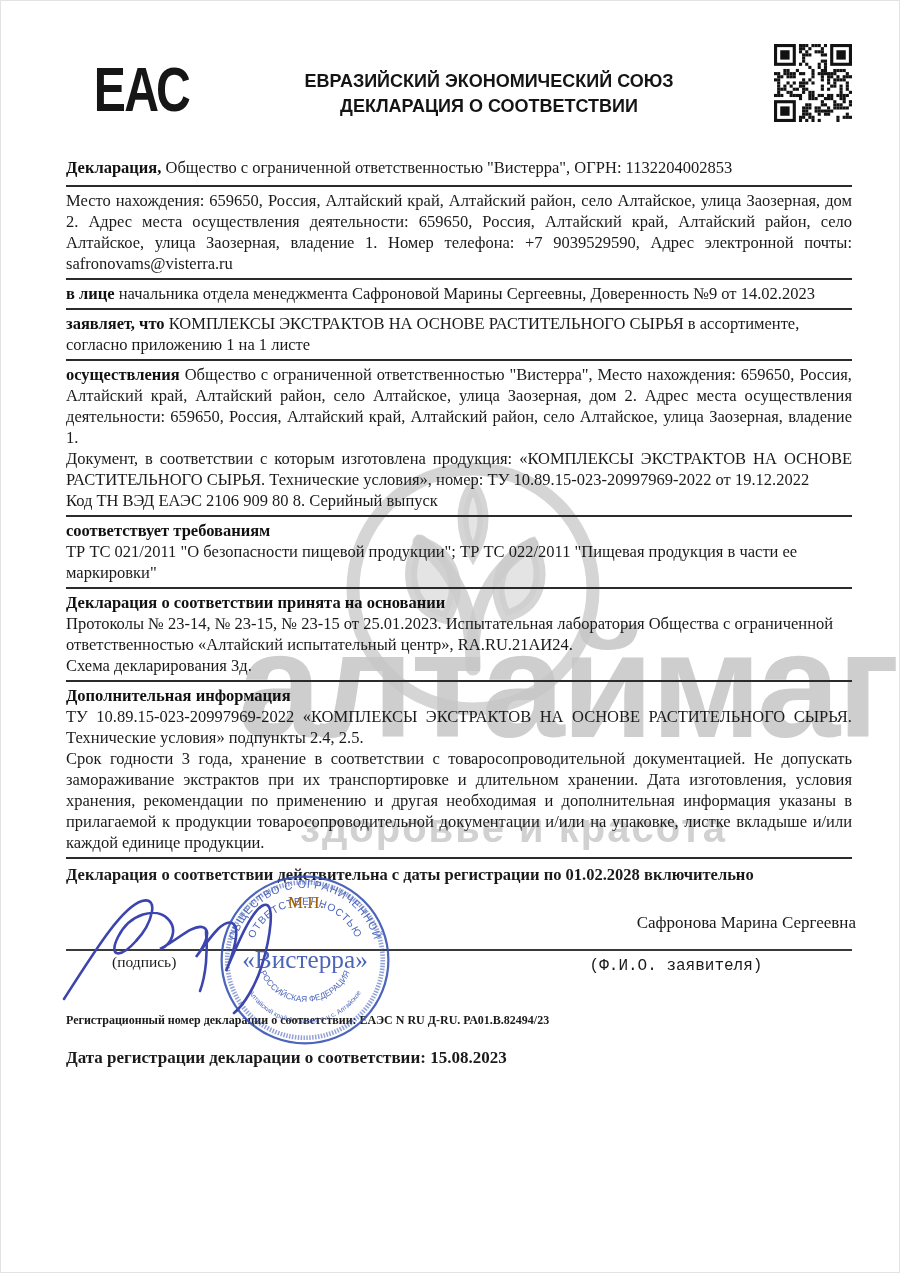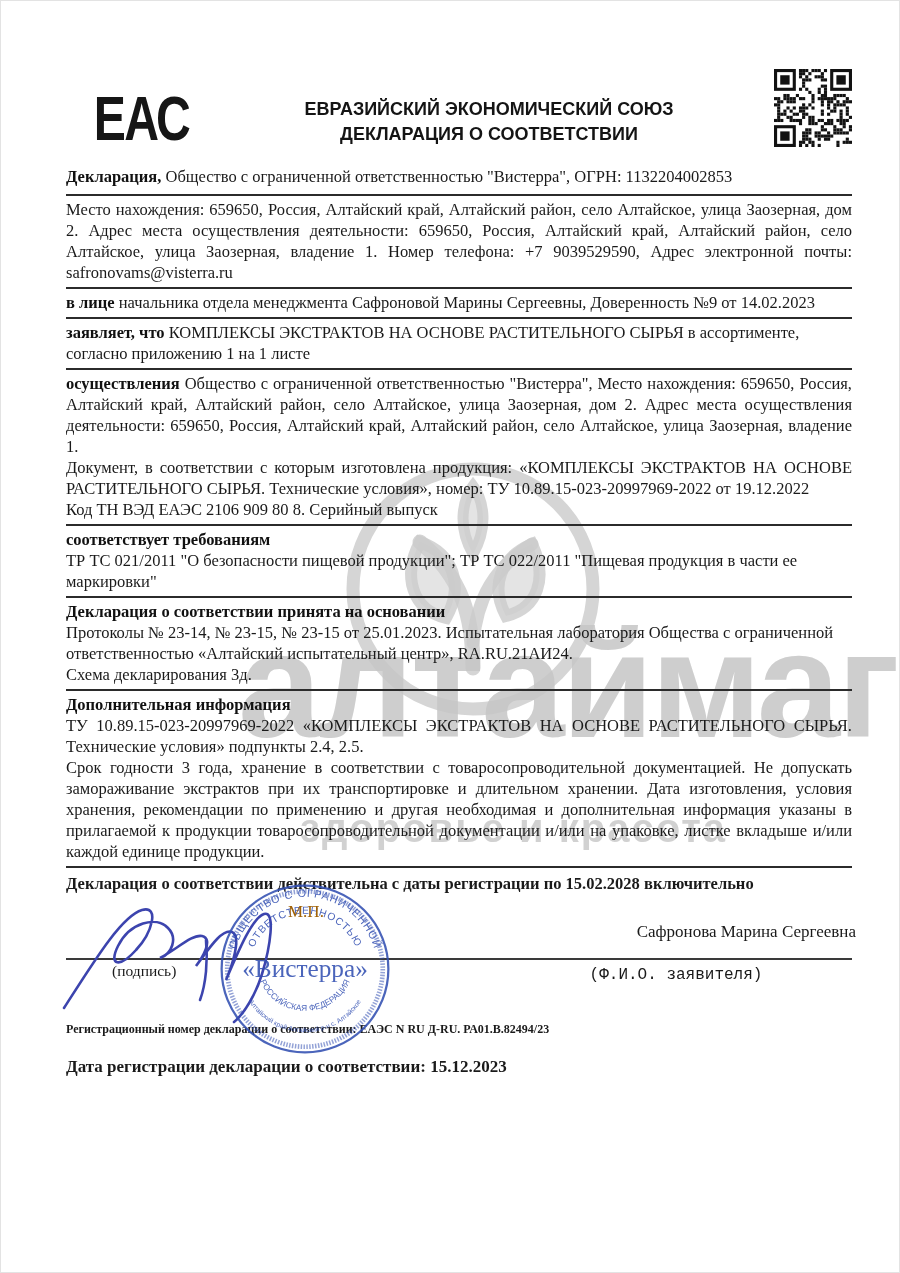--- a/index.html
+++ b/index.html
@@ -3,21 +3,21 @@
 <meta charset="utf-8">
 <style>
   html,body{margin:0;padding:0;background:#ffffff;}
   .page{
     position:relative;width:900px;height:1273px;margin:0 auto;background:#fff;
     font-family:"Liberation Serif", serif;color:#1a1a1a;overflow:hidden;
     box-shadow:inset 0 0 0 1px #e3e3e3;
   }
   .content{position:relative;z-index:2;padding:0 48px 0 66px;}
   
-  .header{display:flex;align-items:flex-end;padding-top:35px;height:112px;}
+  .header{display:flex;align-items:center;padding-top:26px;height:112px;}
   .eac{width:150px;flex:0 0 150px;display:flex;justify-content:center;}
   .eac-mark{
     font-family:"Liberation Sans",sans-serif;font-weight:900;font-size:56px;line-height:64px;
     letter-spacing:-2px;transform:scale(0.86,1.12);transform-origin:center top;color:#161616;margin-top:8px;
   }
   .hdr-title{flex:1;text-align:center;font-family:"Liberation Sans",sans-serif;
     font-weight:bold;font-size:18px;line-height:25px;padding-top:24px;color:#141414;}
   .qr-wrap{flex:0 0 90px;display:flex;justify-content:flex-end;padding-top:2px;}
   
   .sec{border-bottom:2px solid #2b2b2b;padding:3px 0 4px 0;font-size:16.5px;line-height:21px;}
@@ -325,21 +325,21 @@
       <p>Схема декларирования 3д.</p>
     </div>
 
     <div class="sec">
       <p><b>Дополнительная информация</b></p>
       <p class="just">ТУ 10.89.15-023-20997969-2022 «КОМПЛЕКСЫ ЭКСТРАКТОВ НА ОСНОВЕ РАСТИТЕЛЬНОГО СЫРЬЯ.  Технические условия» подпункты 2.4, 2.5.</p>
       <p class="just">Срок годности 3 года, хранение в соответствии с товаросопроводительной документацией. Не допускать замораживание экстрактов при их транспортировке и длительном хранении.  Дата изготовления,  условия хранения, рекомендации по применению и другая  необходимая и дополнительная информация указаны в прилагаемой к продукции товаросопроводительной документации и/или на упаковке, листке вкладыше и/или каждой единице продукции.</p>
     </div>
 
     <div class="sec validity">
-      <p>Декларация о соответствии действительна с даты регистрации по 15.02.2028 включительно</p>
+      <p>Декларация о соответствии действительна с даты регистрации по 01.02.2028 включительно</p>
     </div>
 
     <div class="sigarea">
       <div class="sigrule"></div>
 
       <svg class="sig-svg" width="280" height="140" viewBox="0 0 280 140">
         <g fill="none" stroke="#3c44ae" stroke-width="2.6" stroke-linecap="round">
           <path d="M8 120 C 40 70, 66 28, 86 22 C 104 17, 96 45, 80 62 C 64 80, 52 78, 62 58 C 74 34, 100 28, 112 40 C 122 50, 116 66, 104 70 C 120 62, 136 46, 146 48 C 158 51, 146 70, 140 78 C 152 62, 166 40, 176 44 C 186 48, 176 78, 170 92 C 182 64, 196 30, 208 26 C 220 22, 214 60, 206 86 C 200 106, 188 126, 178 134"></path>
           <path d="M150 52 C 152 72, 150 96, 144 112"></path>
         </g>
@@ -370,17 +370,17 @@
       <div class="fio-name">Сафронова Марина Сергеевна</div>
       <div class="fio-cap">(Ф.И.О. заявителя)</div>
     </div>
 
     <div class="freg">
       <span>Регистрационный номер декларации о соответствии:</span>
       <span>ЕАЭС N RU Д-RU. РА01.В.82494/23</span>
     </div>
     <div class="fdate">
       <span>Дата регистрации декларации о соответствии:</span>
-      <span>15.12.2023</span>
+      <span>15.08.2023</span>
     </div>
 
   </div>
 </div>
 
 </body></html>

